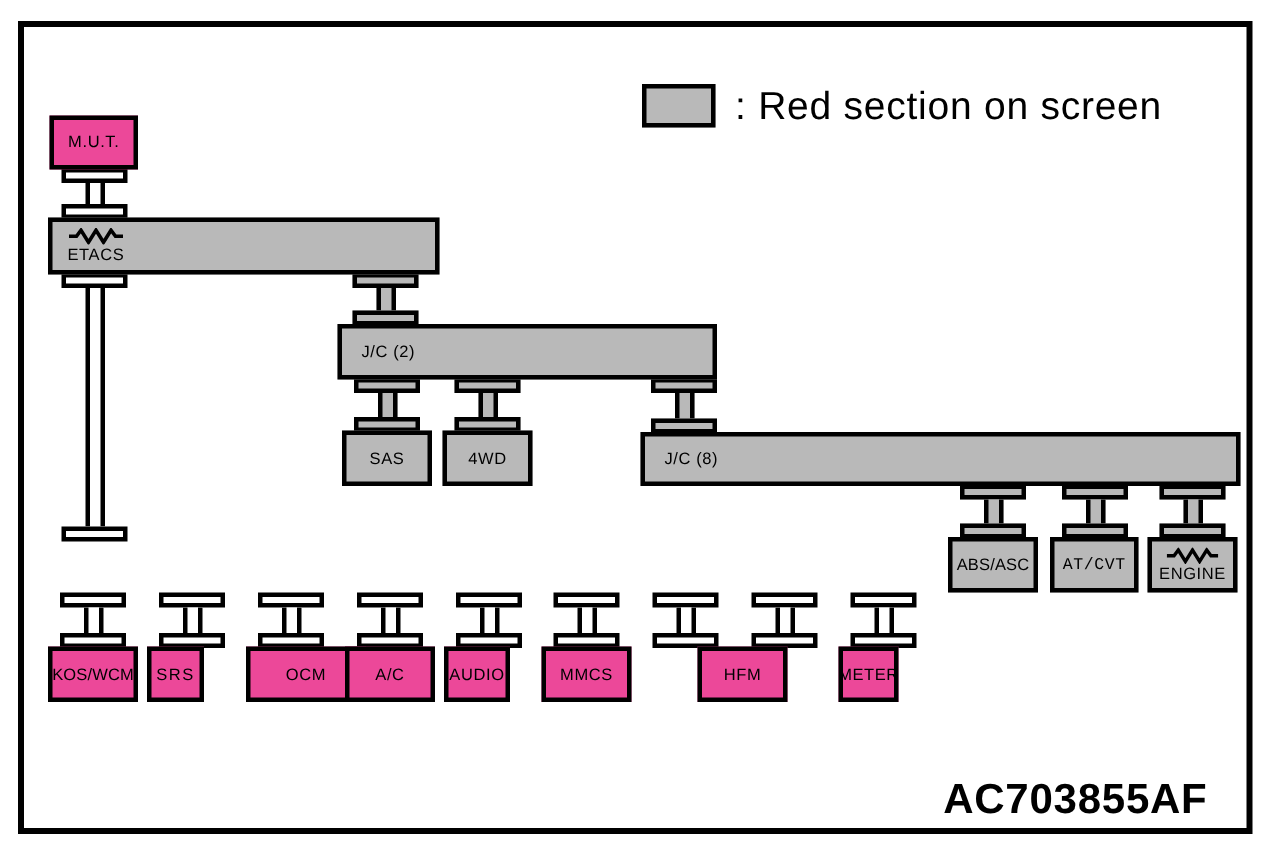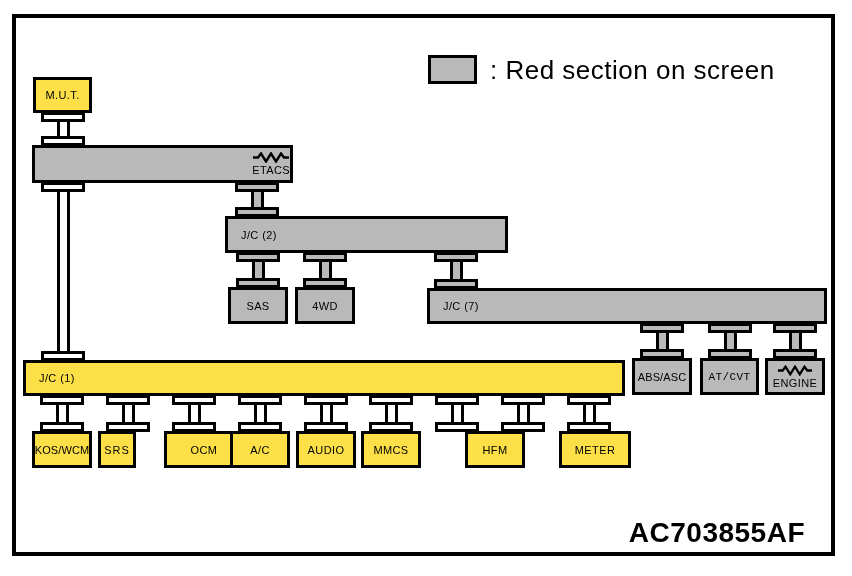--- a/index.html
+++ b/index.html
@@ -5,35 +5,35 @@
   html,body{margin:0;padding:0;background:#fff;}
   .stage{position:relative;width:852px;height:576px;background:#fff;
          font-family:"Liberation Sans",sans-serif;color:#000;overflow:hidden;}
   .frame{position:absolute;left:12px;top:14px;width:823px;height:542px;
          border:4px solid #000;box-sizing:border-box;background:#fff;}
   
   .node{position:absolute;box-sizing:border-box;border:3px solid #000;
         display:flex;align-items:center;justify-content:center;
         font-size:11px;letter-spacing:0.4px;white-space:nowrap;z-index:3;}
   .node.gray{background:#b9b9b9;}
-  .node.white{background:#fde047;}
+  .node.white{background:#ec4899;}
   .bar{justify-content:flex-start;padding-left:13px;}
   .col{flex-direction:column;justify-content:center;line-height:12px;}
-  .col.left{align-items:flex-end;padding-left:28px;}
+  .col.left{align-items:flex-start;padding-left:10px;}
   .resistor{display:block;margin-bottom:1px;}
   
   .conn{position:absolute;width:44px;display:flex;flex-direction:column;
         align-items:center;z-index:2;}
   .conn .fl{width:44px;height:10px;border:3px solid #000;box-sizing:border-box;flex:none;}
   .conn .stem{width:13px;border-left:3px solid #000;border-right:3px solid #000;
         box-sizing:border-box;flex:none;}
   .conn.white .fl,.conn.white .stem{background:#fff;}
   .conn.gray .fl,.conn.gray .stem{background:#b9b9b9;}
   
-  .legend{position:absolute;left:428px;top:55px;display:flex;z-index:3;}
+  .legend{position:absolute;left:428px;top:55px;display:flex;align-items:center;z-index:3;}
   .swatch{width:49px;height:29px;background:#b9b9b9;border:3px solid #000;
           box-sizing:border-box;flex:none;}
   .legend-label{margin-left:13px;font-size:26px;letter-spacing:0.5px;}
   
   .code{position:absolute;left:555px;top:517px;width:250px;text-align:right;
         font-size:28px;font-weight:bold;letter-spacing:0.5px;z-index:3;}
 </style>
 </head>
 <body>
 
@@ -140,39 +140,36 @@
     <span>M.U.T.</span>
   </div>
 
   <div class="node gray col left" style="left:32px;top:145px;width:261px;height:38px;">
     <svg class="resistor" width="38" height="11" viewBox="0 0 38 11">
       <path d="M1 5.5 h5 l3 -4 5 8 5 -8 5 8 5 -8 3 4 h5" stroke="#000" stroke-width="2.4" fill="none"></path>
     </svg>
     <span>ETACS</span>
   </div>
 
-  <div class="node gray bar" style="left:225px;top:216px;width:283px;height:37px;">
+  <div class="node gray bar" style="left:225px;top:216px;width:253px;height:37px;">
     <span>J/C (2)</span>
   </div>
 
   <div class="node gray" style="left:228px;top:287px;width:60px;height:37px;">
     <span>SAS</span>
   </div>
 
   <div class="node gray" style="left:295px;top:287px;width:60px;height:37px;">
     <span>4WD</span>
   </div>
 
   <div class="node gray bar" style="left:427px;top:288px;width:400px;height:36px;">
-    <span>J/C (7)</span>
-  </div>
-
-  <div class="node white bar" style="left:23px;top:360px;width:602px;height:36px;">
-    <span>J/C (1)</span>
-  </div>
+    <span>J/C (8)</span>
+  </div>
+
 
   <div class="node gray" style="left:632px;top:358px;width:60px;height:37px;letter-spacing:0.1px;">
     <span>ABS/ASC</span>
   </div>
 
   <div class="node gray" style="left:700px;top:358px;width:59px;height:37px;font-family:Liberation Mono, monospace;">
     <span>AT/CVT</span>
   </div>
 
   <div class="node gray col" style="left:765px;top:358px;width:60px;height:37px;">
@@ -187,27 +184,27 @@
   </div>
   <div class="node white" style="left:98px;top:431px;width:38px;height:37px;letter-spacing:1px;">
     <span>SRS</span>
   </div>
   <div class="node white" style="left:164px;top:431px;width:80px;height:37px;">
     <span>OCM</span>
   </div>
   <div class="node white" style="left:230px;top:431px;width:60px;height:37px;">
     <span>A/C</span>
   </div>
-  <div class="node white" style="left:296px;top:431px;width:60px;height:37px;">
+  <div class="node white" style="left:296px;top:431px;width:44px;height:37px;">
     <span>AUDIO</span>
   </div>
   <div class="node white" style="left:361px;top:431px;width:60px;height:37px;">
     <span>MMCS</span>
   </div>
   <div class="node white" style="left:465px;top:431px;width:60px;height:37px;">
     <span>HFM</span>
   </div>
-  <div class="node white" style="left:559px;top:431px;width:72px;height:37px;">
+  <div class="node white" style="left:559px;top:431px;width:40px;height:37px;">
     <span>METER</span>
   </div>
 
   <div class="code">AC703855AF</div>
 </div>
 
 </body></html>

